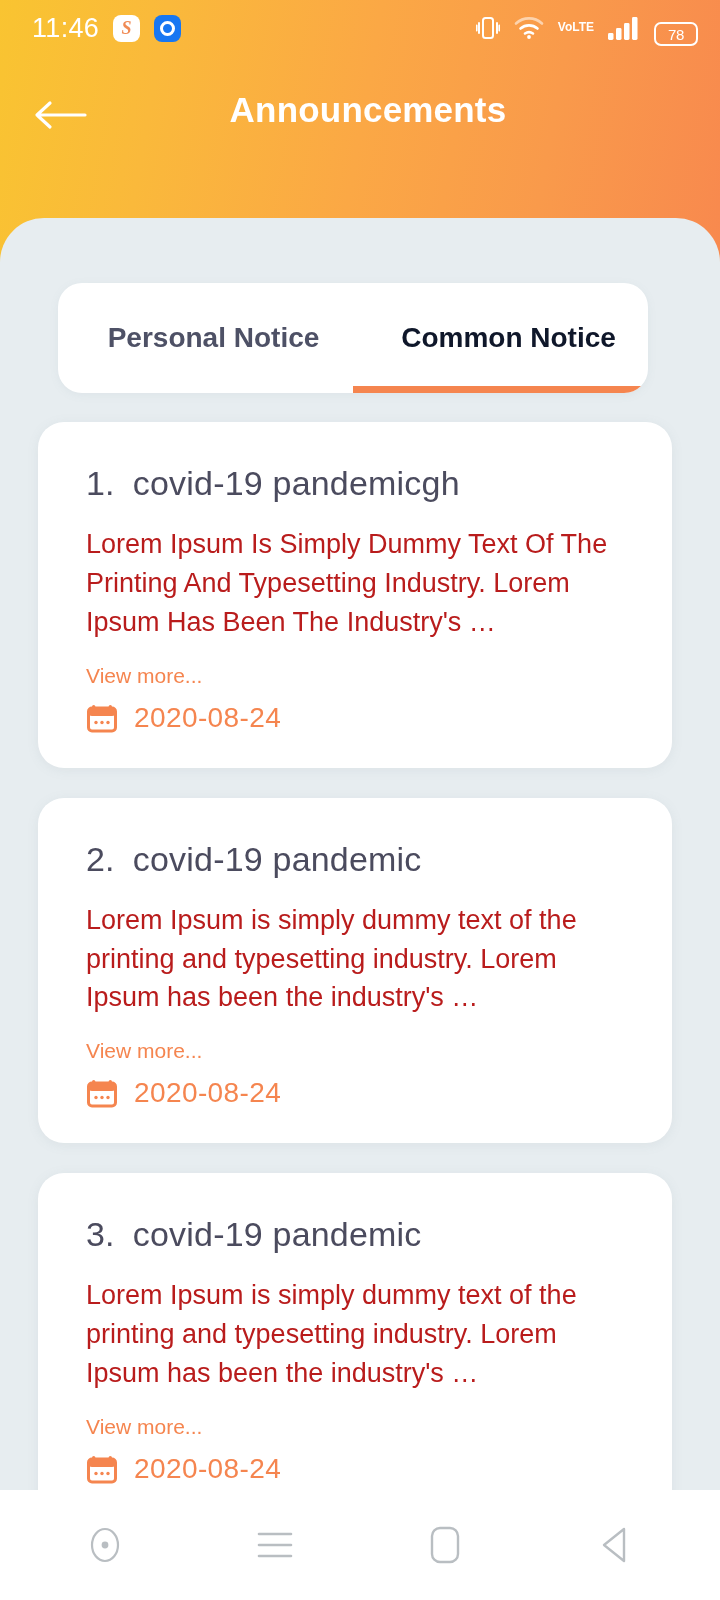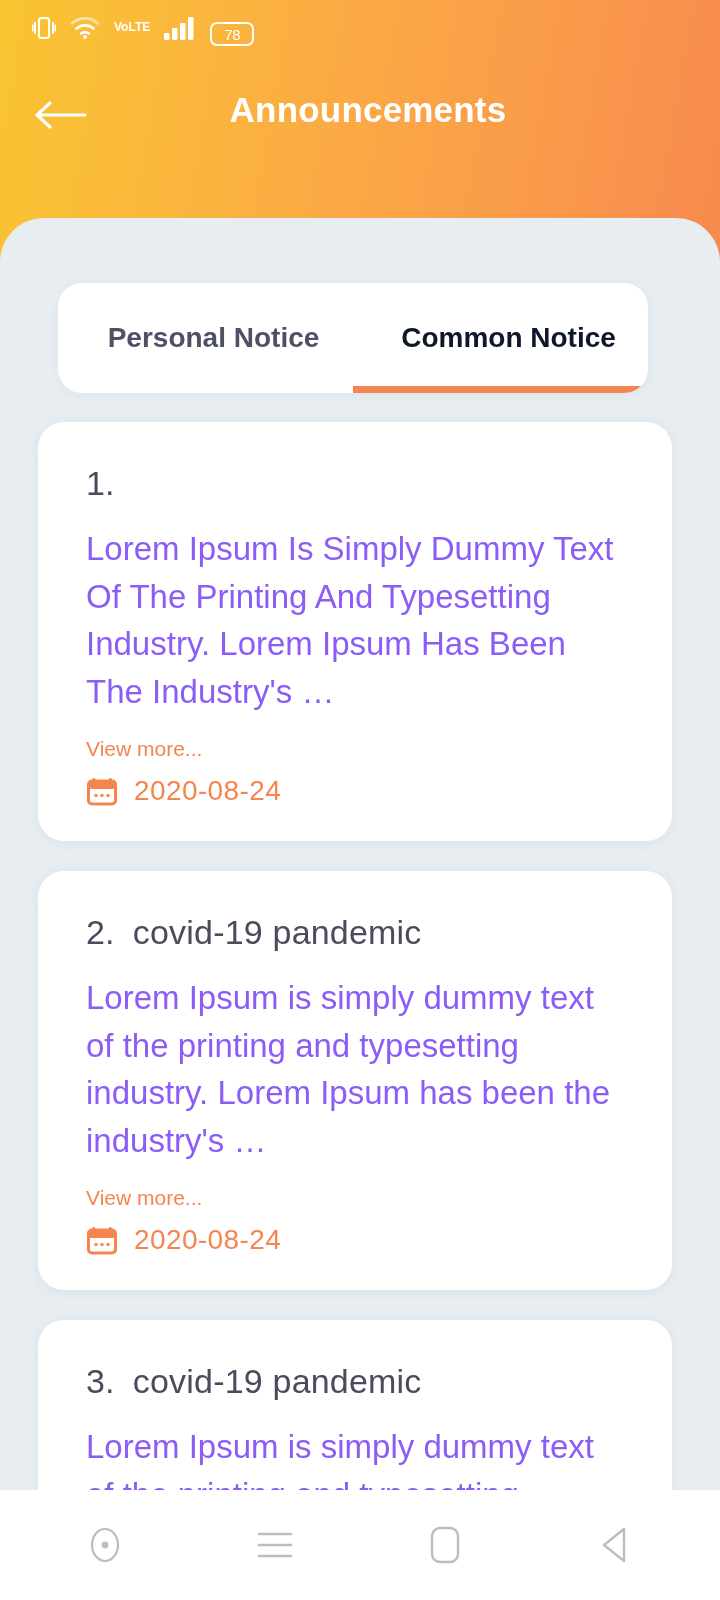--- a/index.html
+++ b/index.html
@@ -100,21 +100,21 @@
     box-shadow:0 2px 12px rgba(120,140,150,.10);
     padding:42px 48px 34px 48px; margin-bottom:30px;
   }
   .nc-title{
     font-size:34px; color:#4B4B5E; font-weight:400;
     letter-spacing:.2px; white-space:nowrap;
     display:flex; gap:18px; margin-bottom:22px;
   }
   .nc-num{ color:#4B4B5E; }
   .nc-body{
-    font-size:33px; line-height:1.44; color:#8b5cf6; font-weight:400;
+    font-size:27px; line-height:1.44; color:#b91c1c; font-weight:400;
     margin-bottom:22px;
   }
   .nc-more{
     font-size:21px; color:#F5854F; font-weight:400; margin-bottom:14px;
   }
   .nc-date-row{ display:flex; align-items:center; gap:16px; }
   .nc-date{ font-size:28px; color:#F5854F; font-weight:400; letter-spacing:.4px; }
 
   
   .navbar{
@@ -128,20 +128,27 @@
   }
 </style>
 </head>
 <body>
 
 <div id="phone">
 
   <div class="header-bg"></div>
 
   <div class="statusbar">
+    <div class="sb-left">
+      <span class="sb-time">11:46</span>
+      <span class="sb-icon-skype">S</span>
+      <span class="sb-icon-blue">
+        <span class="ring"></span>
+      </span>
+    </div>
     <div class="sb-right">
       <span>
         <svg class="ico" width="24" height="26" viewBox="0 0 24 26">
           <rect x="7" y="3" width="10" height="20" rx="2.5" fill="none" stroke="#fff" stroke-width="2"></rect>
           <path d="M3 8 v10 M0.6 10.5 v5 M21 8 v10 M23.4 10.5 v5" stroke="#fff" stroke-width="2" stroke-linecap="round"></path>
         </svg>
       </span>
       <span>
         <svg class="ico" width="30" height="24" viewBox="0 0 30 24">
           <path d="M2 7.5 A19 19 0 0 1 28 7.5" fill="none" stroke="#fff" stroke-width="2.6" stroke-linecap="round" opacity=".55"></path>
@@ -191,20 +198,21 @@
         <span>Common Notice</span>
         <span class="underline"></span>
       </div>
     </div>
 
     <div class="cards">
 
       <div class="notice-card">
         <div class="nc-title">
           <span class="nc-num">1.</span>
+          <span>covid-19 pandemicgh</span>
         </div>
         <div class="nc-body">Lorem Ipsum Is Simply Dummy Text Of The Printing And Typesetting Industry. Lorem Ipsum Has Been The Industry's …</div>
         <div class="nc-more">View more...</div>
         <div class="nc-date-row">
           <span>
             <svg class="ico" width="32" height="32" viewBox="0 0 32 32">
               <rect x="6" y="3" width="3.4" height="6" rx="1.7" fill="#F5854F"></rect>
               <rect x="22.6" y="3" width="3.4" height="6" rx="1.7" fill="#F5854F"></rect>
               <rect x="2.5" y="6" width="27" height="23" rx="3.5" fill="none" stroke="#F5854F" stroke-width="3"></rect>
               <rect x="2.5" y="6" width="27" height="8" rx="3.5" fill="#F5854F"></rect>

